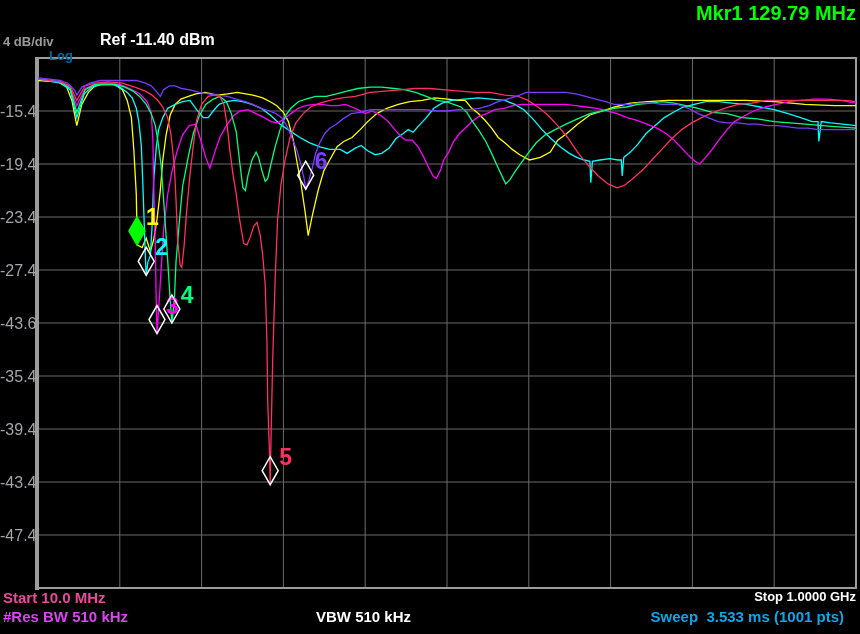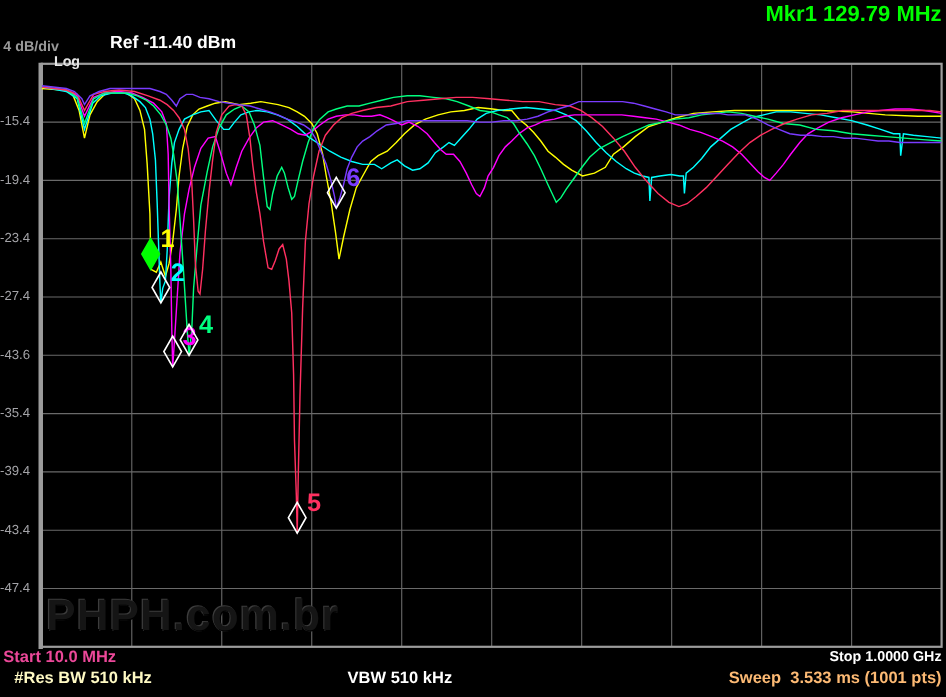--- a/index.html
+++ b/index.html
@@ -1,28 +1,28 @@
 <!DOCTYPE html>
 <html><head>
 <meta charset="utf-8">
 <style>
   html,body{margin:0;padding:0;background:#000;width:860px;height:634px;overflow:hidden;}
   #screen{position:relative;width:860px;height:634px;background:#000;font-family:"Liberation Sans",sans-serif;}
   #plot-svg{position:absolute;left:0;top:0;}
   .txt{position:absolute;white-space:pre;}
   #mkr-readout{right:4px;top:2px;text-align:right;color:#00ff00;font-size:20px;font-weight:bold;line-height:22px;}
   #scale-label{left:3px;top:34px;color:#9a9a9a;font-size:13px;font-weight:bold;}
-  #log-label{left:3px;top:48px;color:#e5e5e5;font-size:13px;font-weight:bold;padding-left:46px;}
+  #log-label{left:3px;top:48px;color:#0369a1;font-size:13px;font-weight:bold;padding-left:46px;}
   #ref-label{left:100px;top:31px;color:#ffffff;font-size:16px;font-weight:bold;}
-  .ylab{position:absolute;left:0;width:24px;text-align:right;color:#a4a4a8;font-size:12px;}
+  .ylab{position:absolute;left:0;width:24px;text-align:right;color:#a4a4a8;font-size:16px;}
   #footer-start{left:3px;top:589px;color:#ec4899;font-size:15px;font-weight:bold;}
-  #footer-resbw{left:13px;top:608px;color:#fef9c3;font-size:15px;font-weight:bold;}
+  #footer-resbw{left:3px;top:608px;color:#d946ef;font-size:15px;font-weight:bold;}
   #footer-vbw{left:316px;top:608px;color:#fff;font-size:15px;font-weight:bold;}
   #footer-stop{right:4px;top:589px;text-align:right;color:#fff;font-size:13px;font-weight:bold;}
-  #footer-sweep{right:4px;top:608px;text-align:center;color:#fdba74;font-size:15px;font-weight:bold;}
+  #footer-sweep{right:16px;top:608px;text-align:center;color:#0ea5e9;font-size:15px;font-weight:bold;}
   #watermark{left:42px;top:538px;color:#151515;font-size:40px;font-weight:bold;letter-spacing:1px;
     text-shadow:-1px -1px 0 #3c3c3c,1px 1px 0 #000,0 1px 0 #2a2a2a;}
 </style>
 </head>
 <body>
 
 <div id="screen">
   <svg id="plot-svg" width="860" height="634">
       <defs>
         <clipPath id="plotclip">
@@ -86,20 +86,19 @@
       <div class="ylab" style="top: 156px;">-19.4</div>
       <div class="ylab" style="top: 209px;">-23.4</div>
       <div class="ylab" style="top: 262px;">-27.4</div>
       <div class="ylab" style="top: 315px;">-43.6</div>
       <div class="ylab" style="top: 368px;">-35.4</div>
       <div class="ylab" style="top: 421px;">-39.4</div>
       <div class="ylab" style="top: 474px;">-43.4</div>
       <div class="ylab" style="top: 527px;">-47.4</div>
     </div>
 
-  <div class="txt" id="watermark">PHPH.com.br</div>
 
   <div class="txt" id="footer-start">Start 10.0 MHz</div>
   <div class="txt" id="footer-resbw">#Res BW 510 kHz</div>
   <div class="txt" id="footer-vbw">VBW 510 kHz</div>
   <div class="txt" id="footer-stop">Stop 1.0000 GHz</div>
   <div class="txt" id="footer-sweep">Sweep  3.533 ms (1001 pts)</div>
 </div>
 
 </body></html>

